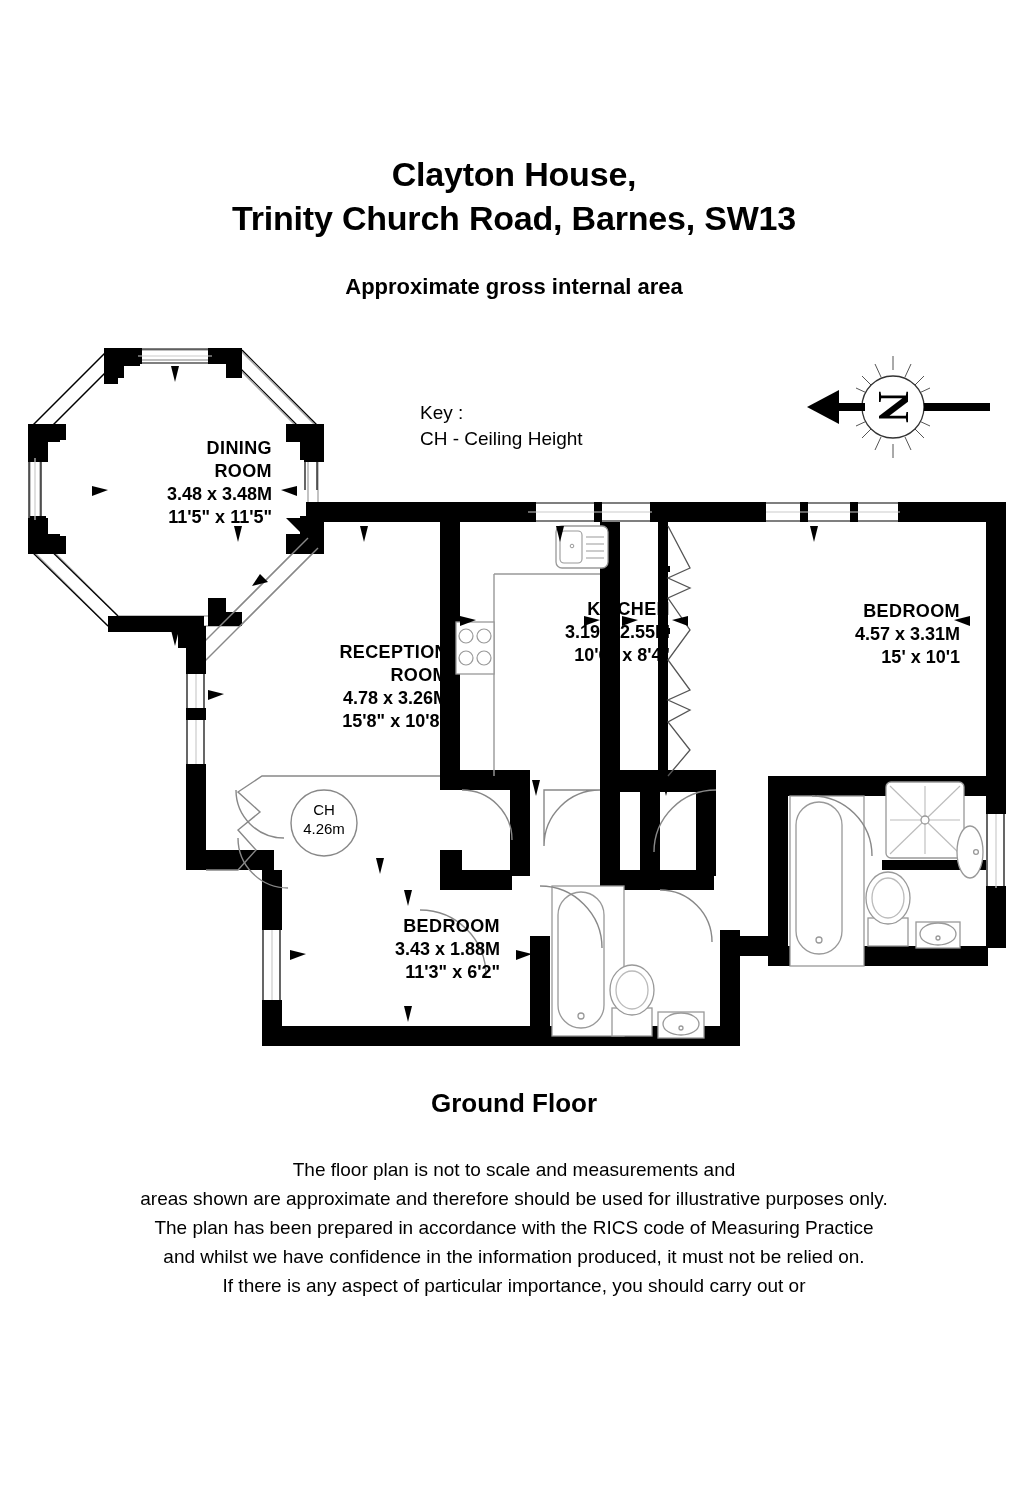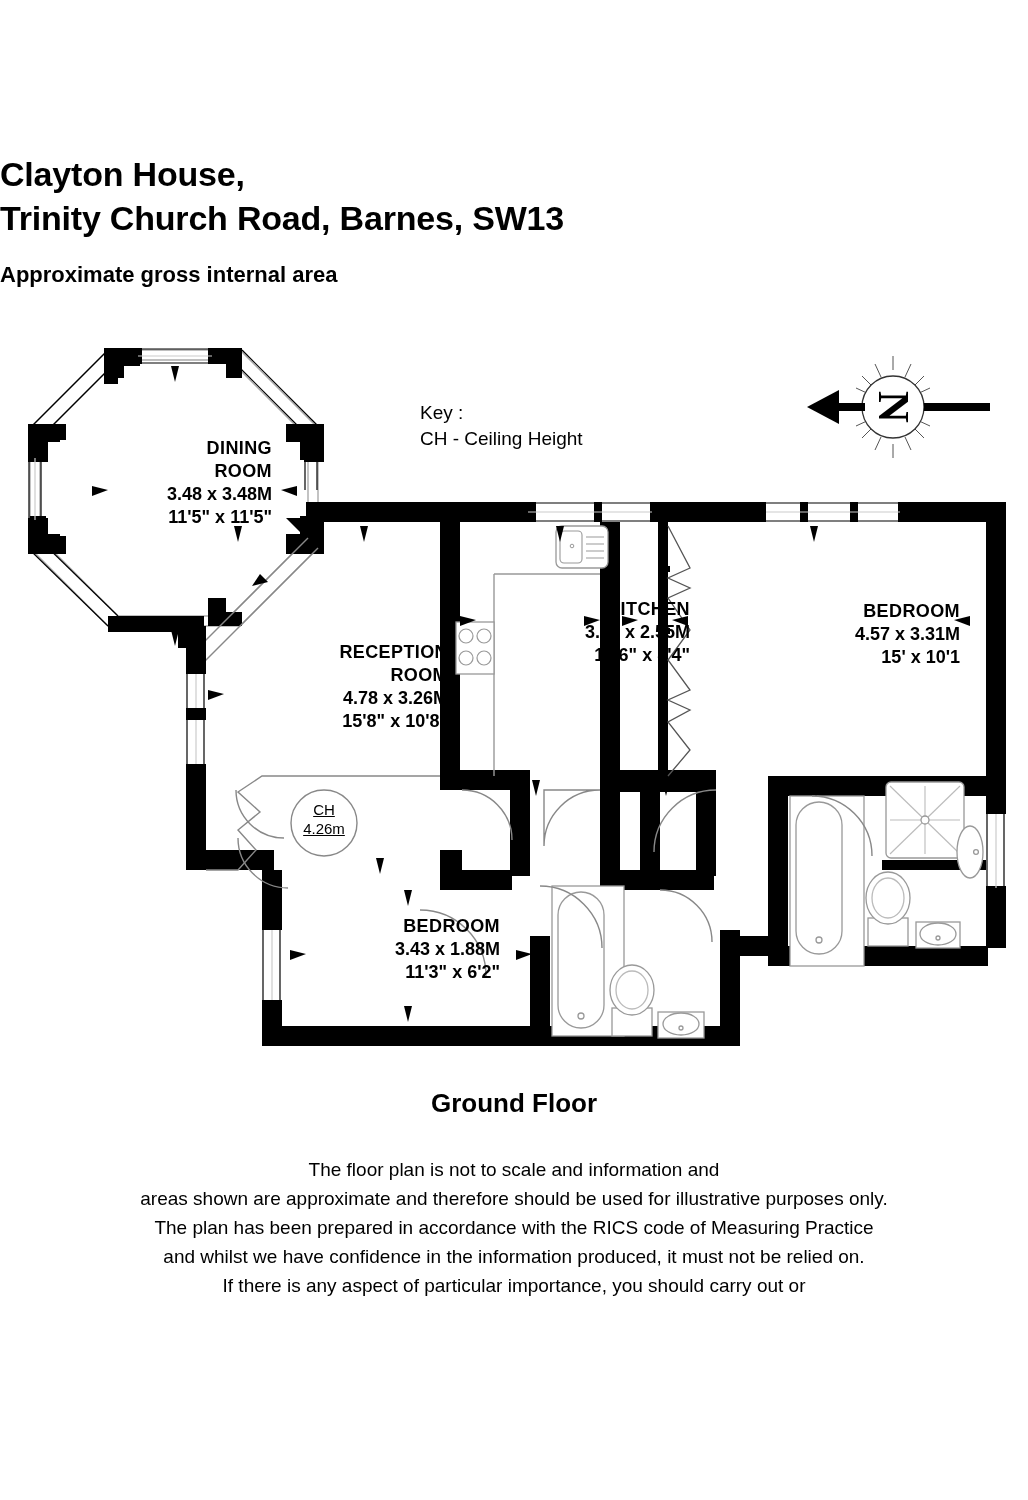--- a/index.html
+++ b/index.html
@@ -16,30 +16,30 @@
     position: relative;
     overflow: hidden;
   }
 
   
   #header {
     position: absolute;
     left: 0;
     top: 0;
     width: 1028px;
-    text-align: left;
+    text-align: center;
   }
   .title-line {
     font-weight: bold;
     font-size: 34px;
     line-height: 44px;
     letter-spacing: -0.2px;
   }
   #title-1 { margin-top: 152px; }
-  #subtitle-block { margin-top: 20px; }
+  #subtitle-block { margin-top: 32px; }
   .subtitle-line-1 {
     font-weight: bold;
     font-size: 22px;
     line-height: 30px;
   }
   .subtitle-line-2 {
     font-weight: bold;
     font-size: 23px;
     line-height: 32px;
     margin-top: 4px;
@@ -79,32 +79,32 @@
     text-align: right;
     font-weight: bold;
     line-height: 1.28;
     white-space: nowrap;
   }
   .room-label .rl-name { font-size: 18px; letter-spacing: 0.4px; }
   .room-label .rl-dim  { font-size: 18px; }
 
   #label-dining   { left: 72px;  top: 437px; width: 200px; }
   #label-reception{ left: 248px; top: 641px; width: 200px; }
-  #label-kitchen  { left: 510px; top: 598px; width: 180px; }
+  #label-kitchen  { left: 490px; top: 598px; width: 180px; }
   #label-bedroom1 { left: 760px; top: 600px; width: 200px; }
   #label-bedroom2 { left: 300px; top: 915px; width: 200px; }
 
   .ch-text {
     position: absolute;
     text-align: center;
     font-size: 15px;
     line-height: 19px;
     white-space: nowrap;
   }
-  #ch-label { left: 289px; top: 800px; width: 70px; text-decoration: underline; }
+  #ch-label { left: 289px; top: 800px; width: 70px; }
 
   
   #floor-caption {
     position: absolute;
     left: 0;
     top: 1088px;
     width: 1028px;
     text-align: center;
     font-weight: bold;
     font-size: 26px;
@@ -493,18 +493,18 @@
   <ellipse cx="40" cy="35" rx="33" ry="33" fill="#ffffff" stroke="#888888" stroke-width="1.4"></ellipse>
 </svg>
 <div id="ch-label" class="ch-text">
   <div>CH</div>
   <div>4.26m</div>
 </div>
 
 <div id="floor-caption">Ground Floor</div>
 
 <div id="disclaimer">
-  <div>The floor plan is not to scale and information and</div>
+  <div>The floor plan is not to scale and measurements and</div>
   <div>areas shown are approximate and therefore should be used for illustrative purposes only.</div>
   <div>The plan has been prepared in accordance with the RICS code of Measuring Practice</div>
   <div>and whilst we have confidence in the information produced, it must not be relied on.</div>
   <div>If there is any aspect of particular importance, you should carry out or</div>
 </div>
 
 </body></html>

